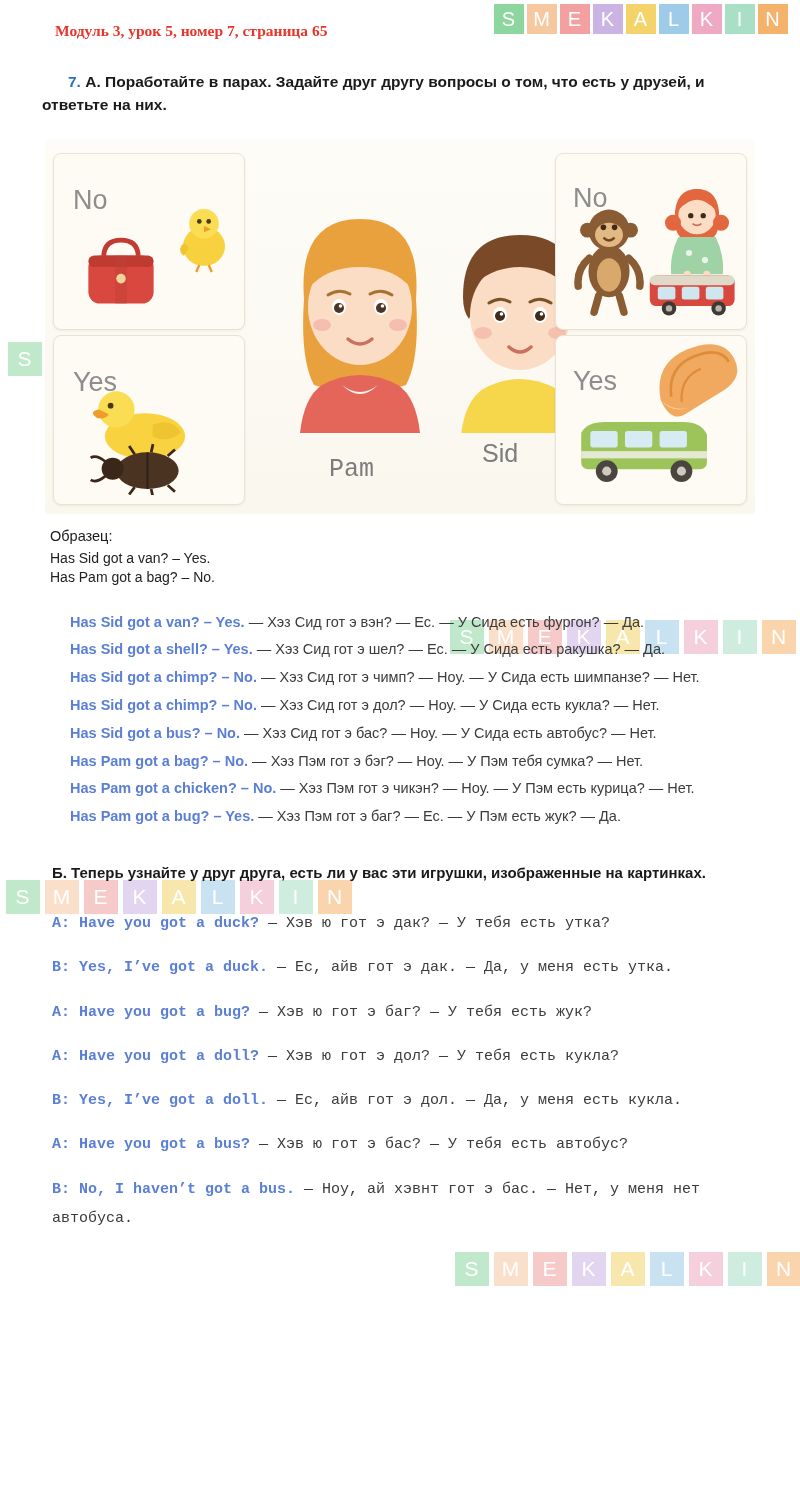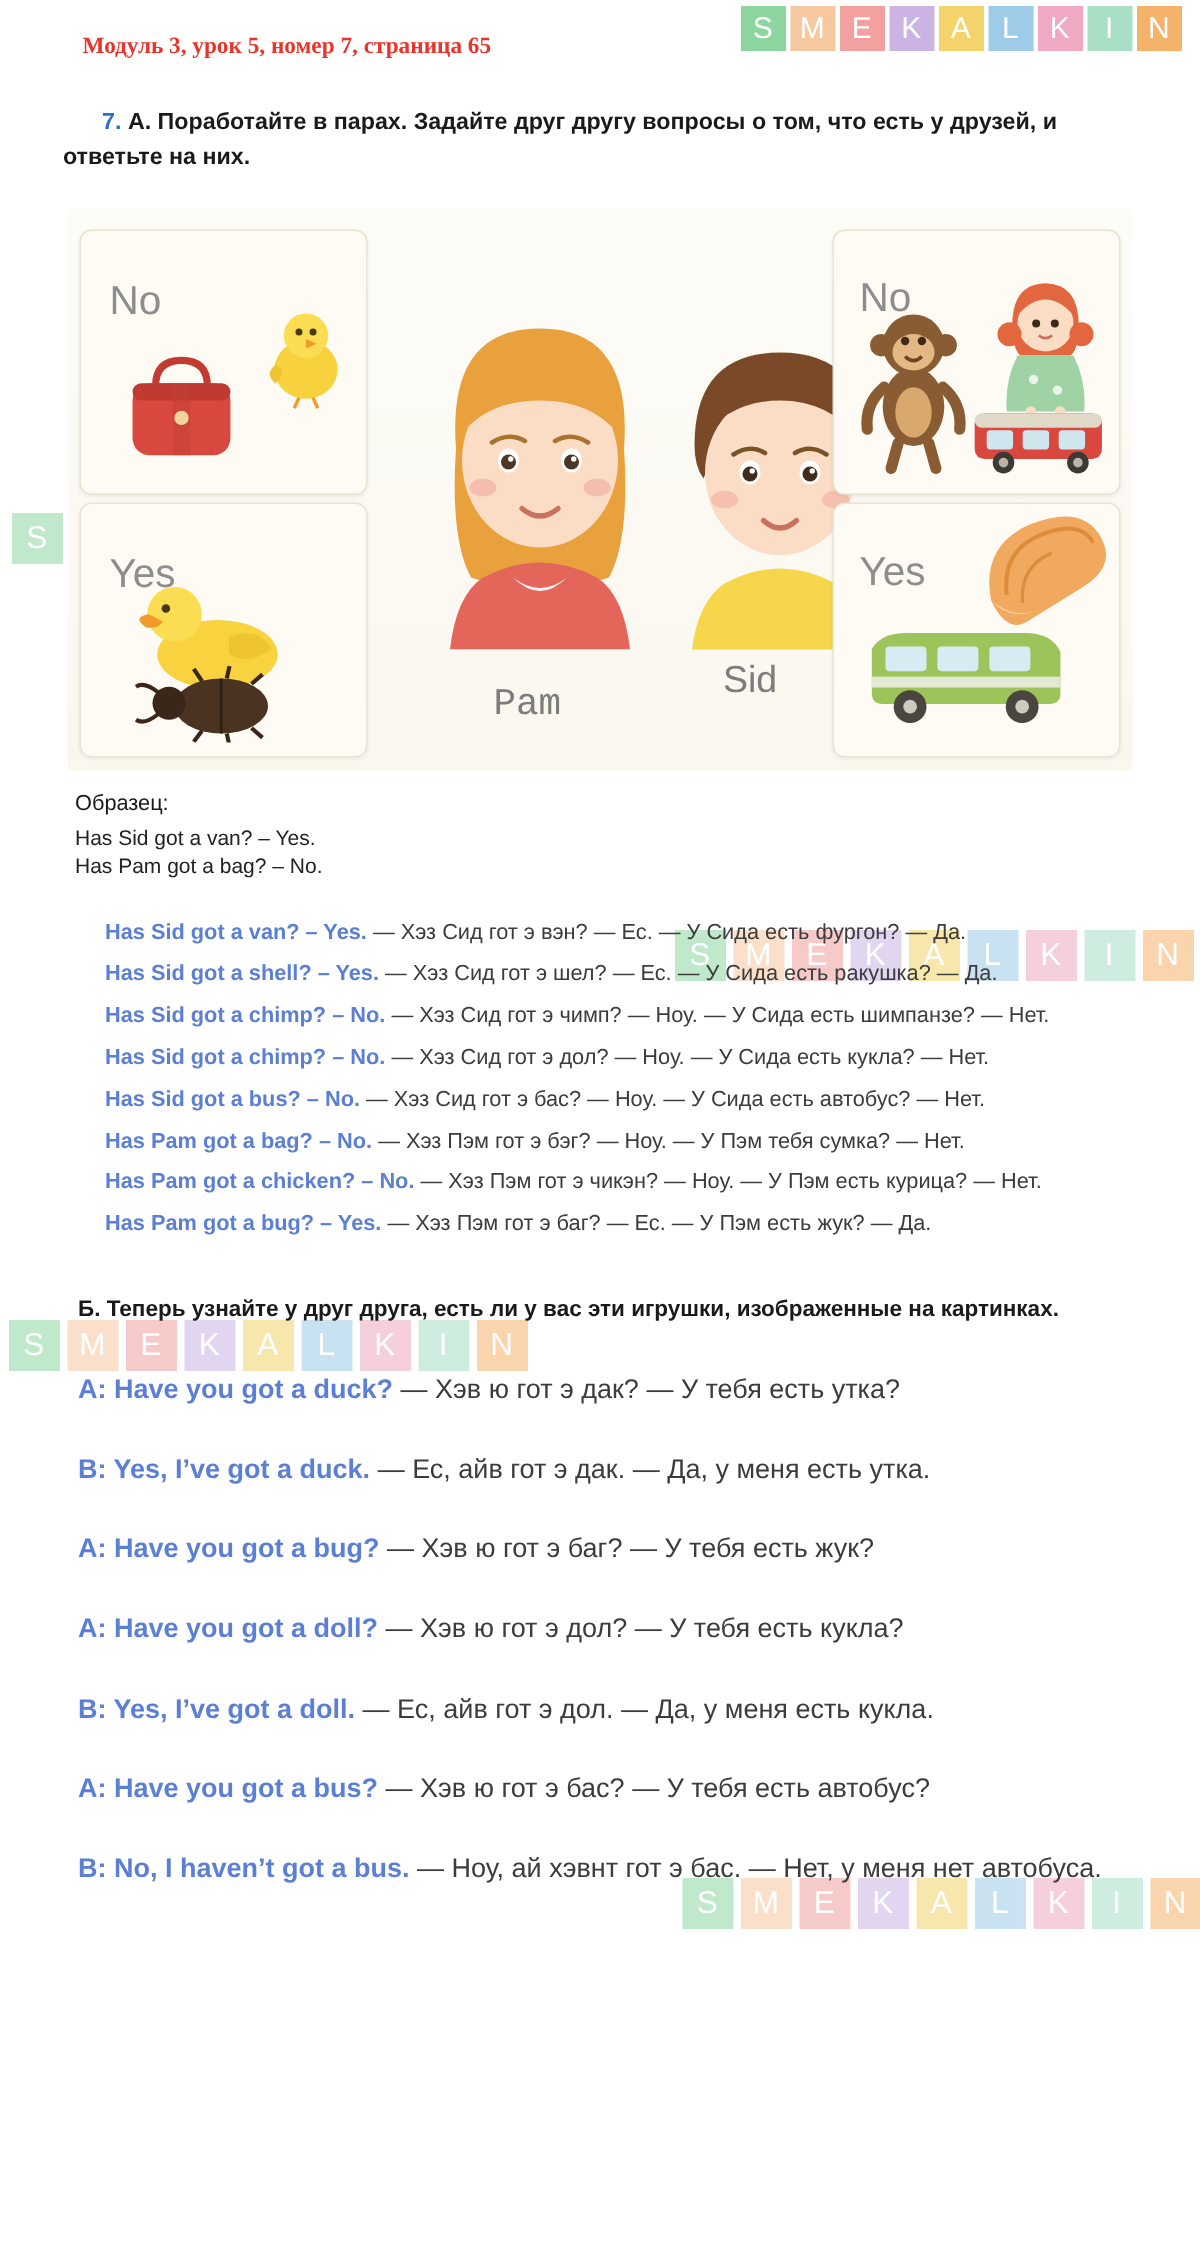--- a/index.html
+++ b/index.html
@@ -146,22 +146,23 @@
   
   .partb {
     margin: 30px 0 0 0;
     padding: 0 10px 0 22px;
     font-size: 15px;
     font-weight: bold;
     line-height: 1.6;
   }
   .dialog { margin: 24px 0 0 22px; }
   .dlg {
-    font-size: 18px;
+    font-size: 15px;
     line-height: 1.95;
+    font-family: Liberation Mono, monospace;
   }
   .dlg .en { color: #5b7fd4; font-weight: bold; }
   .bottom-pad { height: 26px; }
 </style>
 </head>
 <body>
 
 <div class="wm wm-top" id="wm-top">
     <span style="background: rgb(142, 214, 160);">S</span>
     <span style="background: rgb(246, 200, 160);">M</span>

